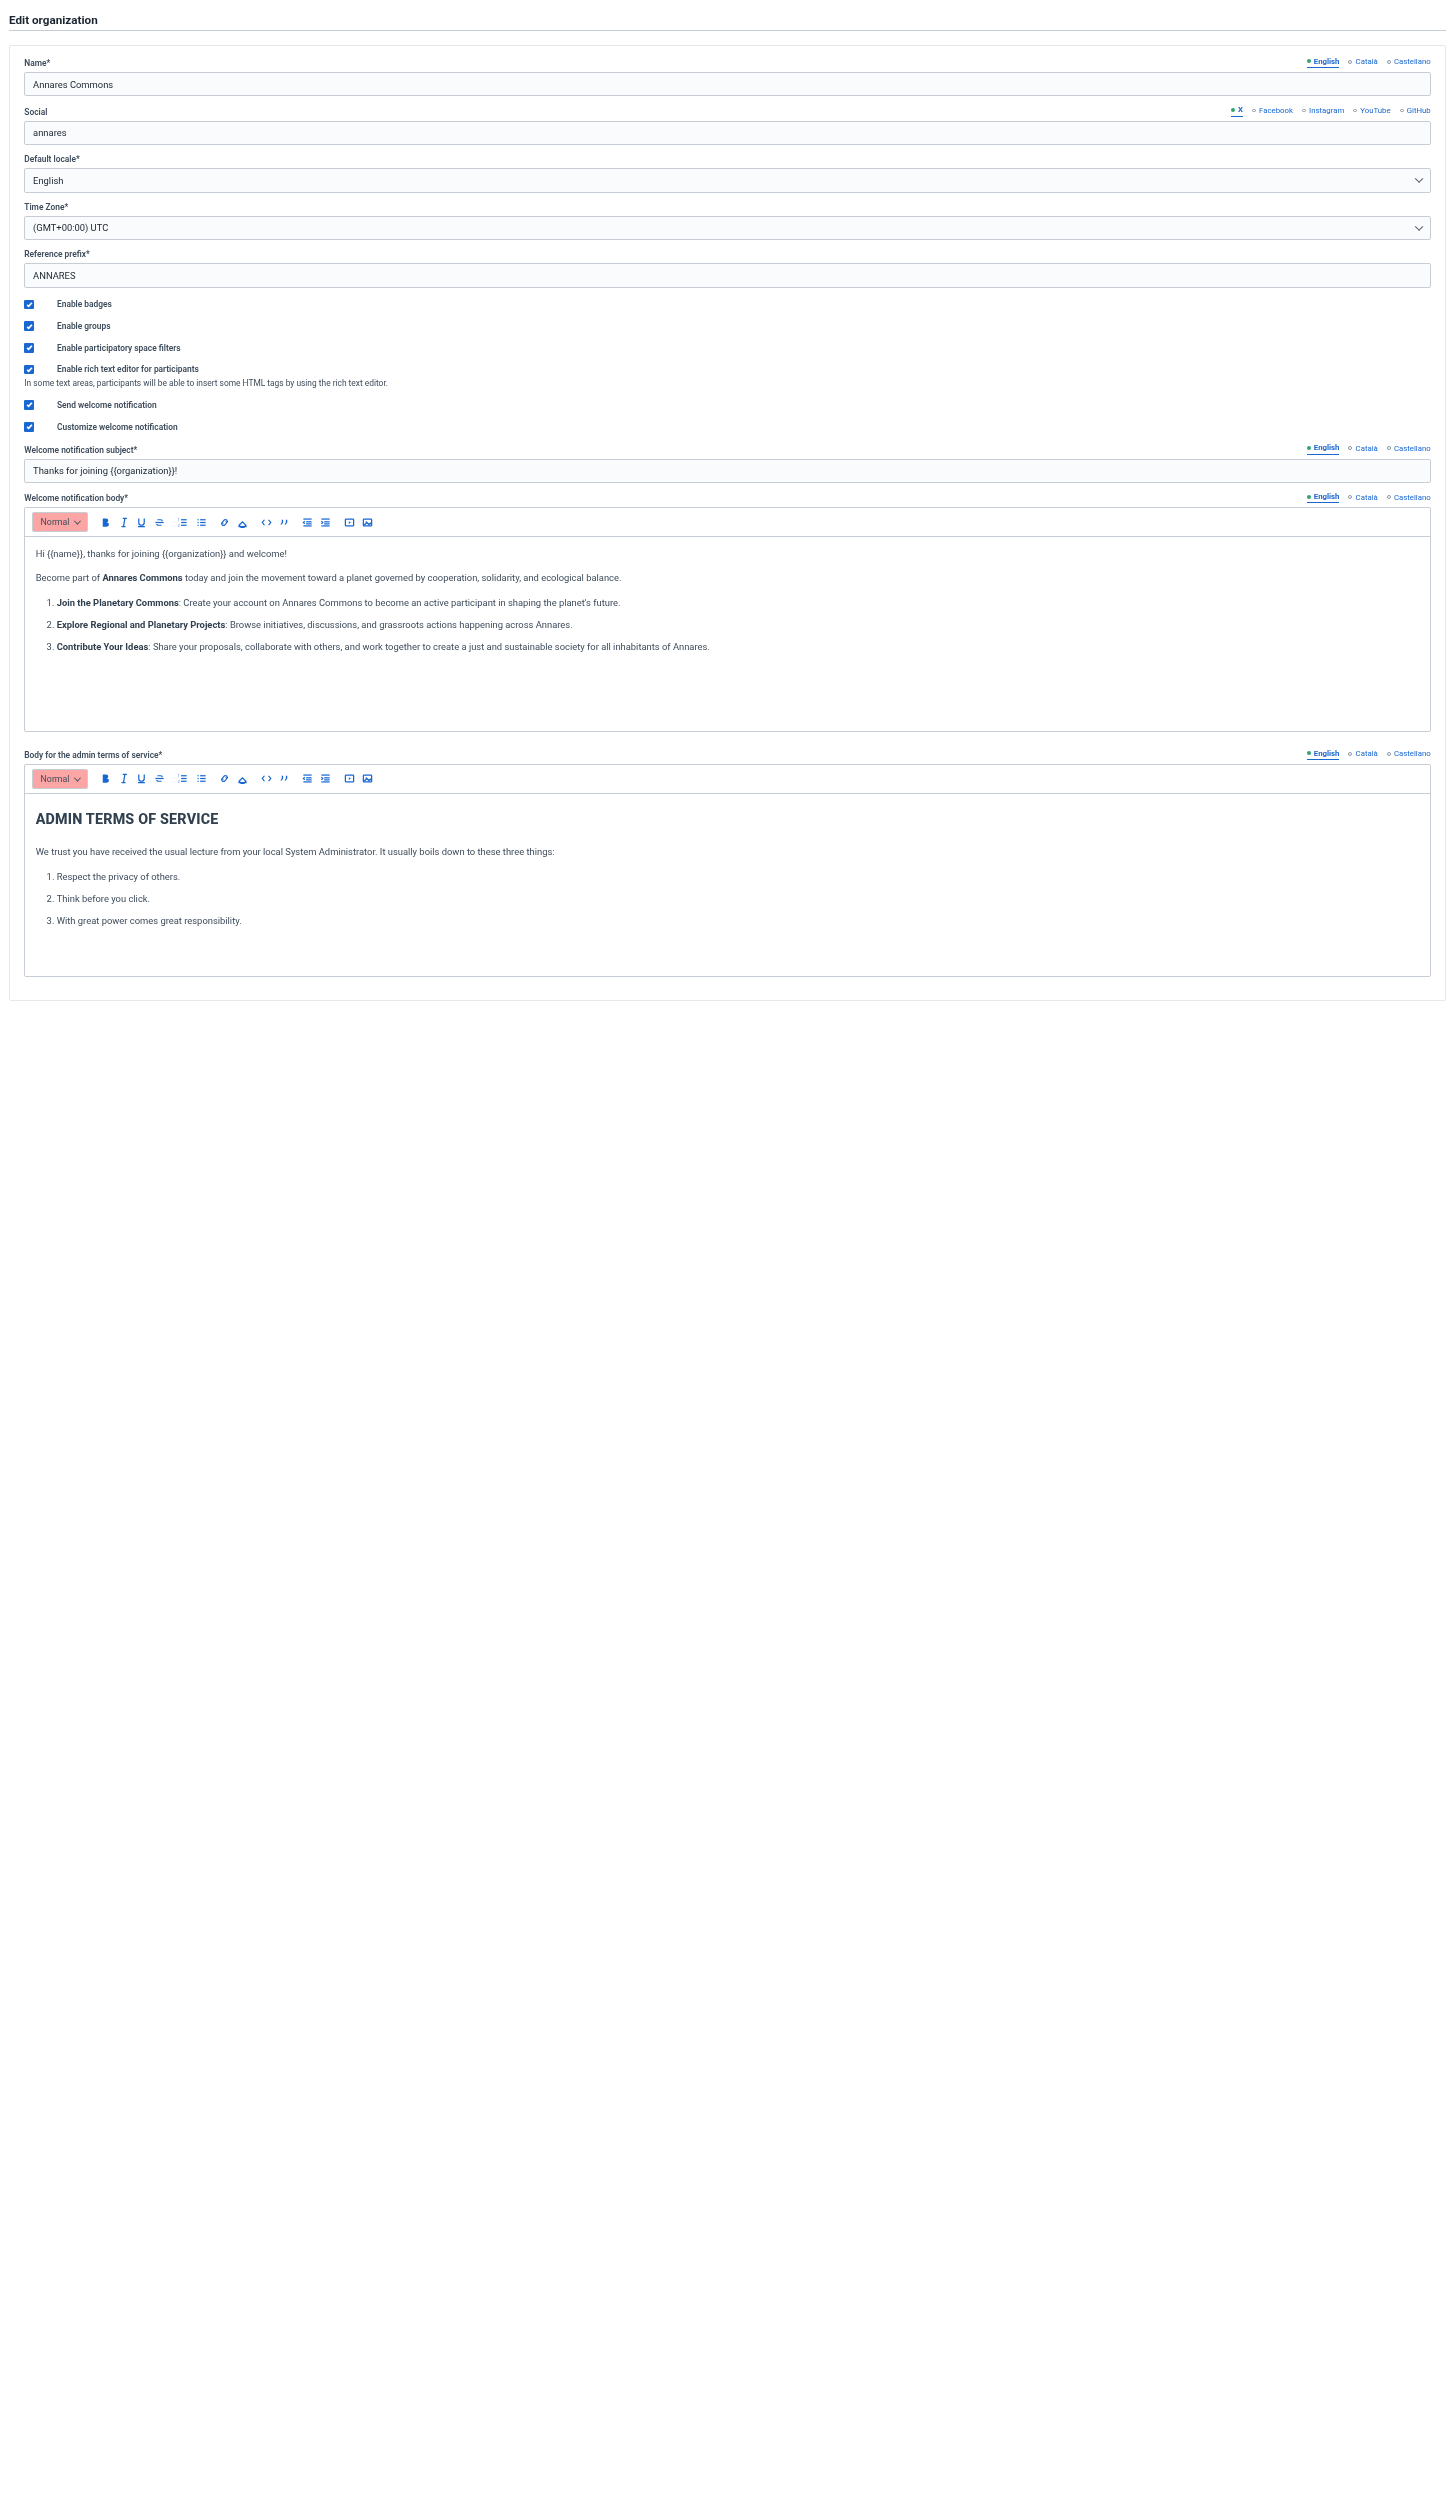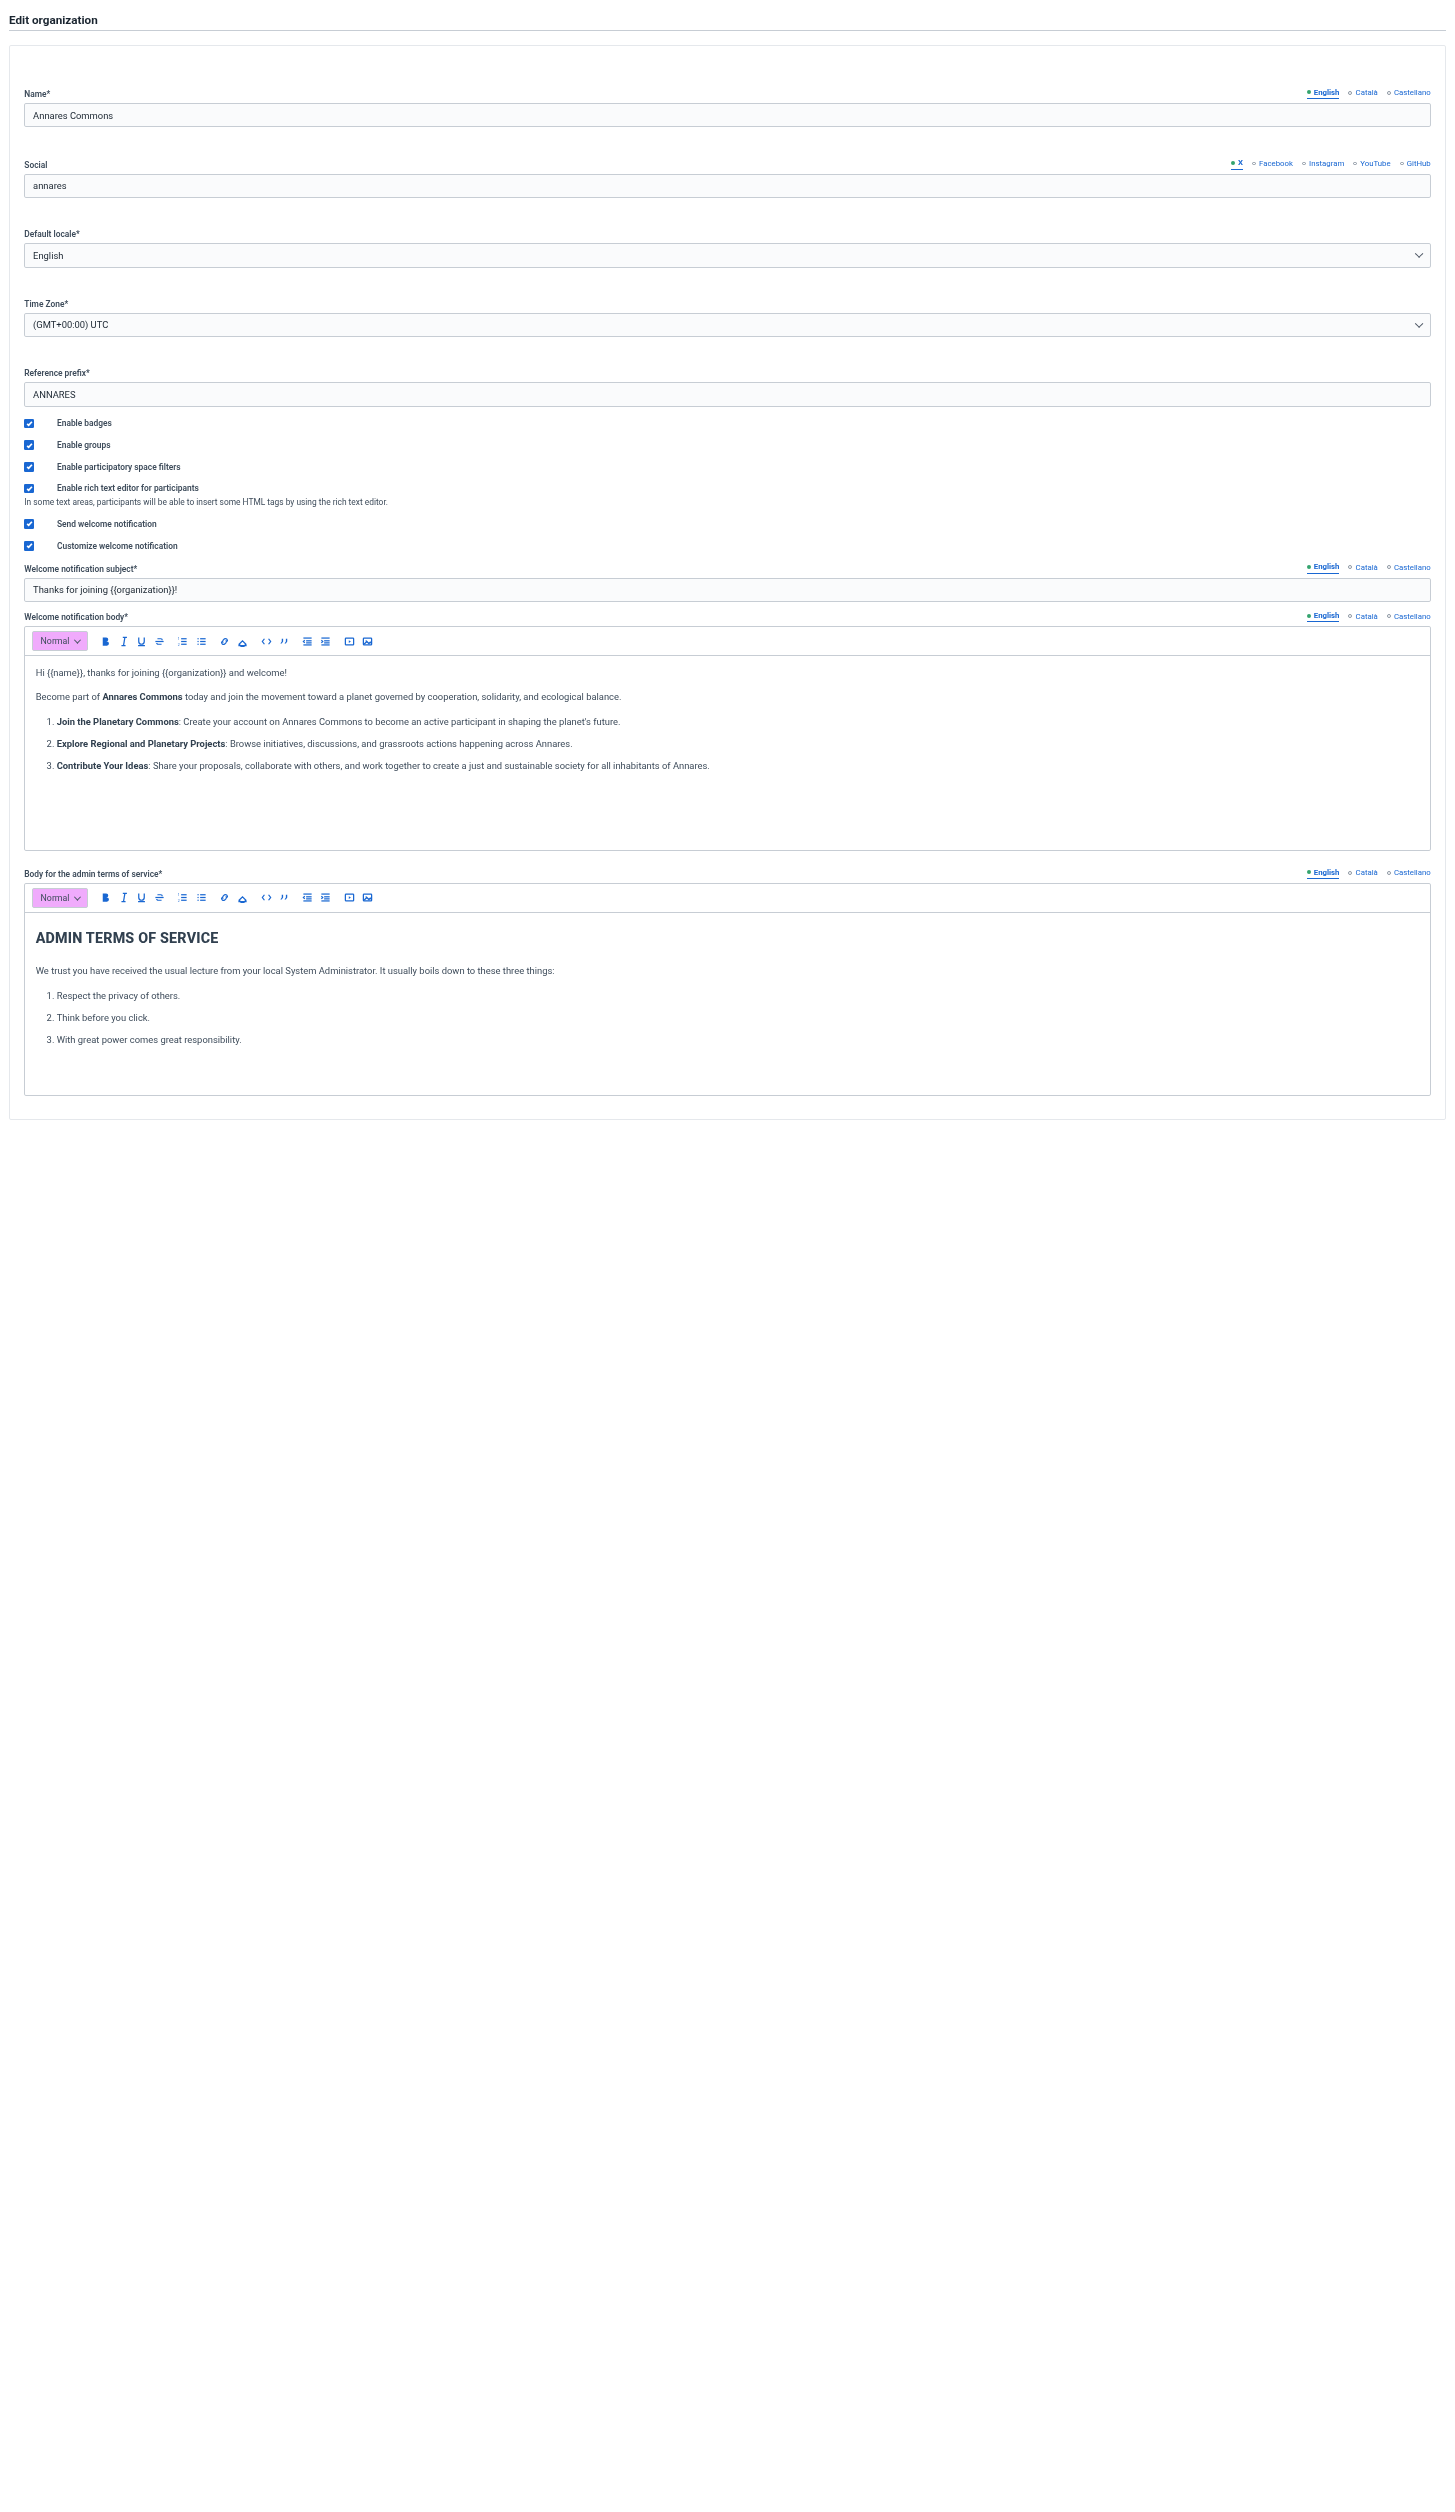--- a/index.html
+++ b/index.html
@@ -16,21 +16,21 @@
     color: #1a2530;
     padding-bottom: 3px;
     border-bottom: 0.6px solid #c7cdd4;
     margin-bottom: 14.3px;
   }
   .card {
     border: 0.6px solid #e5e8ec;
     border-radius: 1.9px;
     padding: 10.4px 14.3px 14.3px;
   }
-  .field { margin-bottom: 9px; margin-top: 31px; }
+  .field { margin-bottom: 9px; }
   .label-row {
     display: flex;
     justify-content: space-between;
     align-items: flex-end;
     margin-bottom: 3.9px;
   }
   .label {
     font-size: 8.4px;
     font-weight: 600;
     color: #3e4c5b;
@@ -117,21 +117,21 @@
     gap: 11.7px;
     padding: 3.9px 6.5px;
     border-bottom: 0.6px solid #c7cdd4;
   }
   .toolbar-group { display: flex; gap: 6.5px; align-items: center; }
   .heading-select {
     border: 0.6px solid #c7cdd4;
     border-radius: 1.9px;
     padding: 3.9px 17px 3.9px 7.8px;
     font-size: 8.8px;
-    background: #f0abfc;
+    background: #fca5a5;
     position: relative;
     display: flex;
     align-items: center;
   }
   .heading-select::after {
     content: "";
     position: absolute;
     right: 6.5px; top: 50%;
     width: 3.9px; height: 3.9px;
     border-right: 0.8px solid #4b5563;

